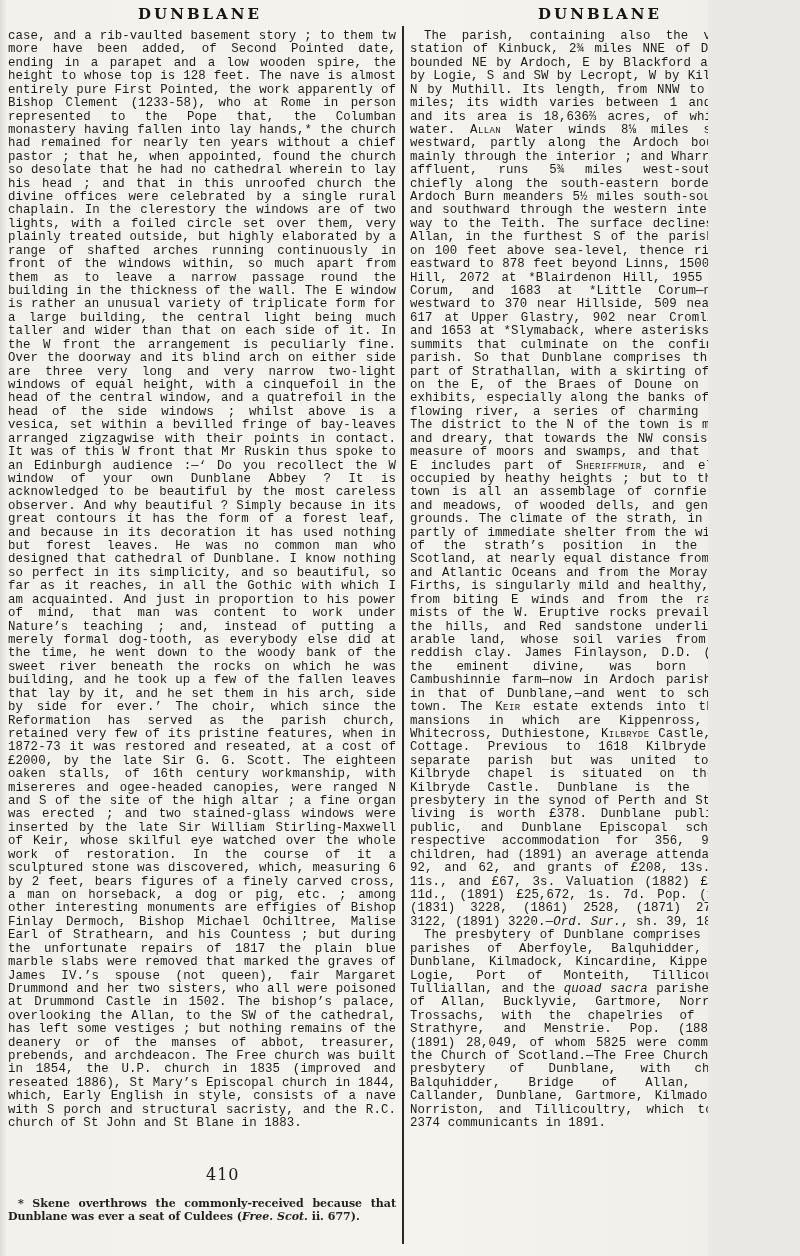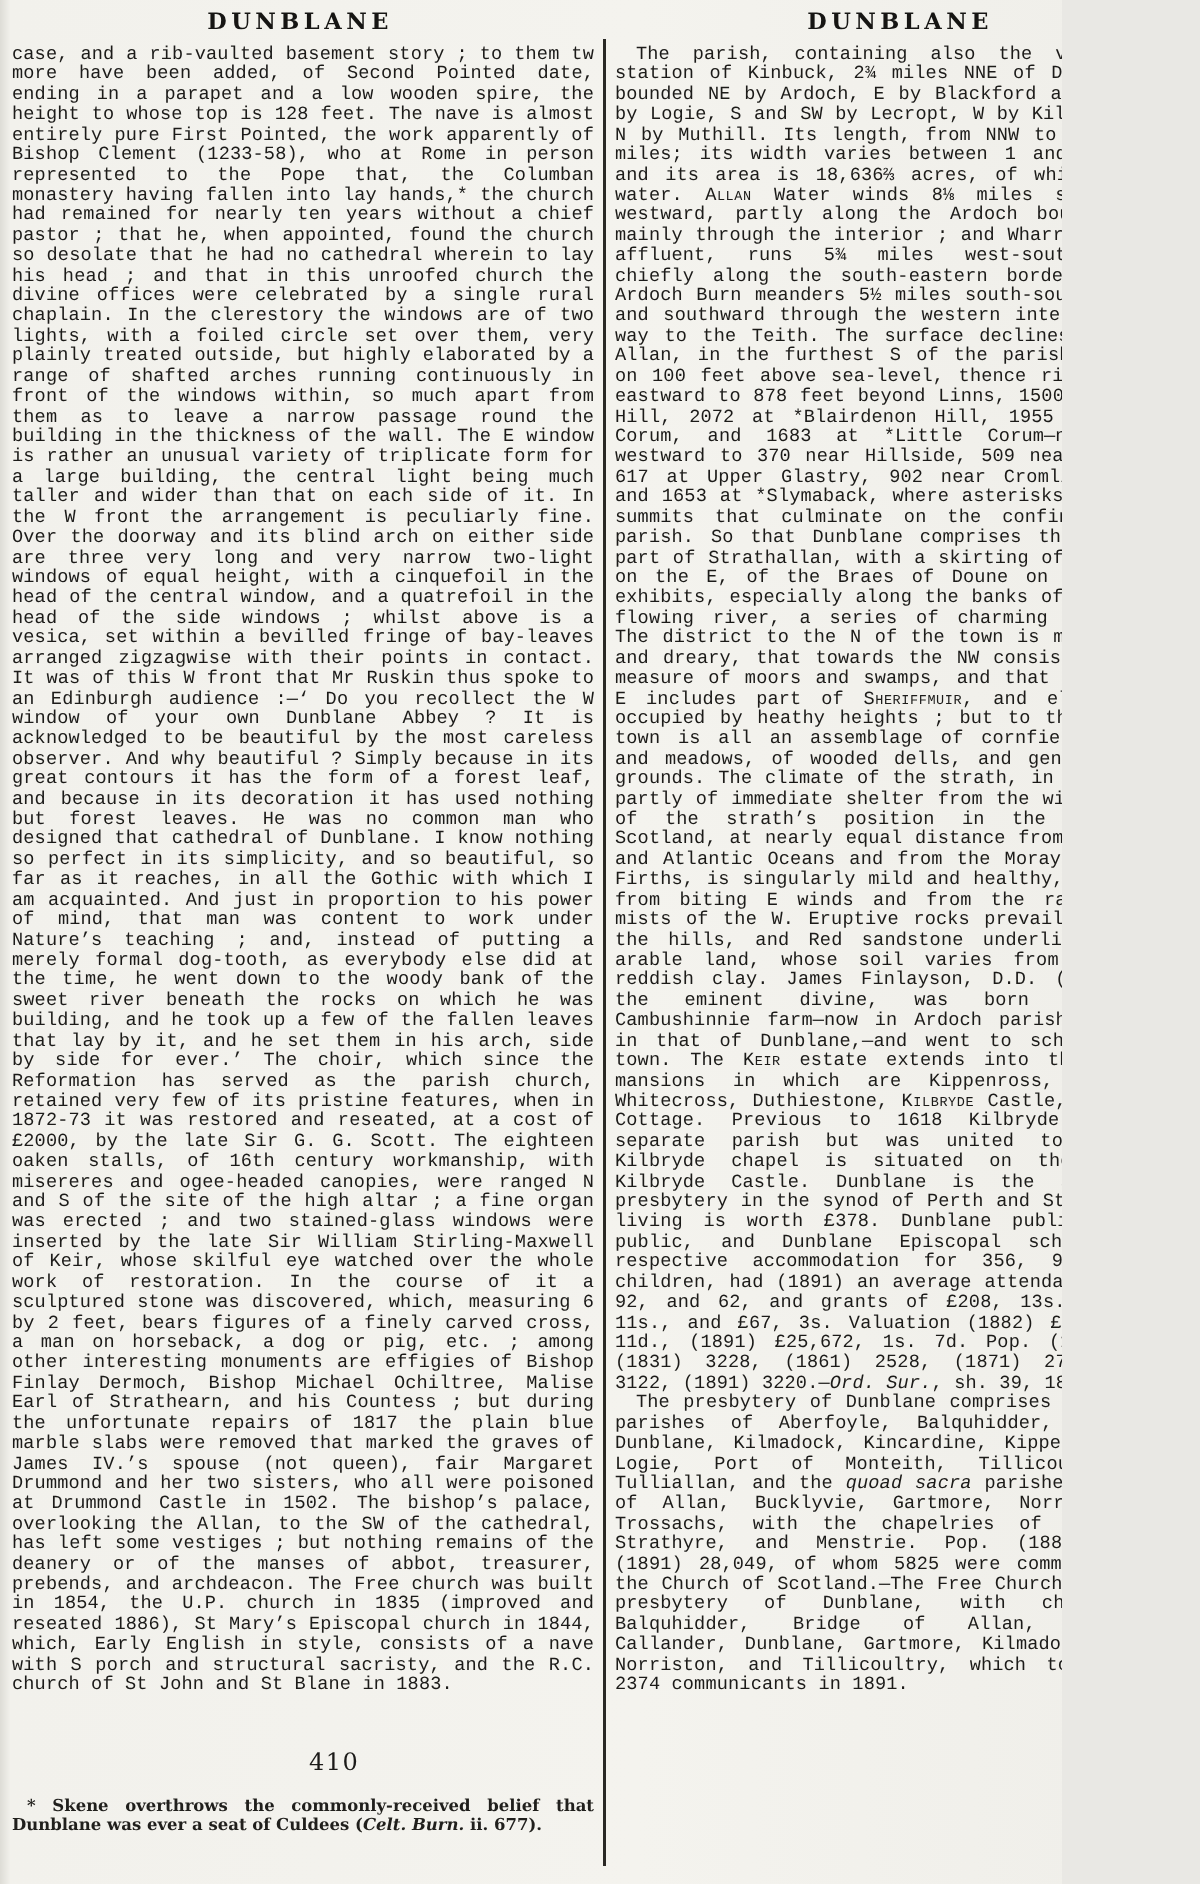--- a/index.html
+++ b/index.html
@@ -72,15 +72,15 @@
   <div class="running-head left">DUNBLANE</div>
   <div class="running-head right">DUNBLANE</div>
   <div class="col-divider"></div>
   <div class="column left" id="col-left">
       <p class="para"><span>case, and a rib-vaulted basement story ; to them tw more have been added, of Second Pointed date, ending in a parapet and a low wooden spire, the height to whose top is 128 feet.  The nave is almost entirely pure First Pointed, the work apparently of Bishop Clement (1233-58), who at Rome in person represented to the Pope that, the Columban monastery having fallen into lay hands,* the church had remained for nearly ten years without a chief pastor ; that he, when appointed, found the church so desolate that he had no cathedral wherein to lay his head ; and that in this unroofed church the divine offices were celebrated by a single rural chaplain. In the clerestory the windows are of two lights, with a foiled circle set over them, very plainly treated outside, but highly elaborated by a range of shafted arches running continuously in front of the windows within, so much apart from them as to leave a narrow passage round the building in the thickness of the wall.  The E window is rather an unusual variety of triplicate form for a large building, the central light being much taller and wider than that on each side of it.  In the W front the arrangement is peculiarly fine.  Over the doorway and its blind arch on either side are three very long and very narrow two-light windows of equal height, with a cinquefoil in the head of the central window, and a quatrefoil in the head of the side windows ; whilst above is a vesica, set within a bevilled fringe of bay-leaves arranged zigzagwise with their points in contact.  It was of this W front that Mr Ruskin thus spoke to an Edinburgh audience :—‘ Do you recollect the W window of your own Dunblane Abbey ?  It is acknowledged to be beautiful by the most careless observer.  And why beautiful ?  Simply because in its great contours it has the form of a forest leaf, and because in its decoration it has used nothing but forest leaves.  He was no common man who designed that cathedral of Dunblane.  I know nothing so perfect in its simplicity, and so beautiful, so far as it reaches, in all the Gothic with which I am acquainted.  And just in proportion to his power of mind, that man was content to work under Nature’s teaching ; and, instead of putting a merely formal dog-tooth, as everybody else did at the time, he went down to the woody bank of the sweet river beneath the rocks on which he was building, and he took up a few of the fallen leaves that lay by it, and he set them in his arch, side by side for ever.’  The choir, which since the Reformation has served as the parish church, retained very few of its pristine features, when in 1872-73 it was restored and reseated, at a cost of £2000, by the late Sir G. G. Scott.  The eighteen oaken stalls, of 16th century workmanship, with misereres and ogee-headed canopies, were ranged N and S of the site of the high altar ; a fine organ was erected ; and two stained-glass windows were inserted by the late Sir William Stirling-Maxwell of Keir, whose skilful eye watched over the whole work of restoration.  In the course of it a sculptured stone was discovered, which, measuring 6 by 2 feet, bears figures of a finely carved cross, a man on horseback, a dog or pig, etc. ; among other interesting monuments are effigies of Bishop Finlay Dermoch, Bishop Michael Ochiltree, Malise Earl of Strathearn, and his Countess ; but during the unfortunate repairs of 1817 the plain blue marble slabs were removed that marked the graves of James IV.’s spouse (not queen), fair Margaret Drummond and her two sisters, who all were poisoned at Drummond Castle in 1502.  The bishop’s palace, overlooking the Allan, to the SW of the cathedral, has left some vestiges ; but nothing remains of the deanery or of the manses of abbot, treasurer, prebends, and archdeacon. The Free church was built in 1854, the U.P. church in 1835 (improved and reseated 1886), St Mary’s Episcopal church in 1844, which, Early English in style, consists of a nave with S porch and structural sacristy, and the R.C. church of St John and St Blane in 1883.</span></p>
     </div>
   <div class="column right" id="col-right">
       <p class="para indent"><span>The parish, containing also the village and station of Kinbuck, 2¾ miles NNE of Dunblane, is bounded NE by Ardoch, E by Blackford and Alva, SE by Logie, S and SW by Lecropt, W by Kilmadock, and N by Muthill.  Its length, from NNW to SSE, is 7⅞ miles; its width varies between 1 and 6¾ miles; and its area is 18,636⅔ acres, of which 93¾ are water.  </span><span class="sc">Allan</span><span> Water winds 8⅛ miles south-south-westward, partly along the Ardoch boundary, but mainly through the interior ; and Wharry Burn, its affluent, runs 5¾ miles west-south-westward, chiefly along the south-eastern border ; whilst Ardoch Burn meanders 5½ miles south-south-eastward and southward through the western interior on its way to the Teith.  The surface declines along the Allan, in the furthest S of the parish, to close on 100 feet above sea-level, thence rising north-eastward to 878 feet beyond Linns, 1500 at Glentye Hill, 2072 at *Blairdenon Hill, 1955 at *Mickle Corum, and 1683 at *Little Corum—north-north-westward to 370 near Hillside, 509 near Blarlean, 617 at Upper Glastry, 902 near Cromlix Cottage, and 1653 at *Slymaback, where asterisks mark those summits that culminate on the confines of the parish.  So that Dunblane comprises the principal part of Strathallan, with a skirting of the Ochils on the E, of the Braes of Doune on the W, and exhibits, especially along the banks of its clear-flowing river, a series of charming landscapes.  The district to the N of the town is mostly bleak and dreary, that towards the NW consists in large measure of moors and swamps, and that towards the E includes part of </span><span class="sc">Sheriffmuir</span><span>, and elsewhere is occupied by heathy heights ; but to the S of the town is all an assemblage of cornfields, parks, and meadows, of wooded dells, and gentle rising-grounds. The climate of the strath, in consequence partly of immediate shelter from the winds, partly of the strath’s position in the centre of Scotland, at nearly equal distance from the German and Atlantic Oceans and from the Moray and Solway Firths, is singularly mild and healthy, free alike from biting E winds and from the rain-dropping mists of the W.  Eruptive rocks prevail throughout the hills, and Red sandstone underlies all the arable land, whose soil varies from gravel to reddish clay.  James Finlayson, D.D. (1758-1808), the eminent divine, was born at Nether Cambushinnie farm—now in Ardoch parish, but then in that of Dunblane,—and went to school at the town.  The </span><span class="sc">Keir</span><span> estate extends into this parish, mansions in which are Kippenross, </span><span class="sc">Kippendavie</span><span>, Whitecross, Duthiestone, </span><span class="sc">Kilbryde</span><span> Castle, and </span><span class="sc">Cromlix</span><span> Cottage.  Previous to 1618 Kilbryde formed a separate parish but was united to Dunblane. Kilbryde chapel is situated on the road to Kilbryde Castle.  Dunblane is the seat of a presbytery in the synod of Perth and Stirling; the living is worth £378. Dunblane public, Kinbuck public, and Dunblane Episcopal schools, with respective accommodation for 356, 97, and 61 children, had (1891) an average attendance of 237, 92, and 62, and grants of £208, 13s. 4d., £82, 11s., and £67, 3s.  Valuation (1882) £27,687, 4s. 11d., (1891) £25,672, 1s. 7d.  Pop. (1801) 2619, (1831) 3228, (1861) 2528, (1871) 2765, (1881) 3122, (1891) 3220.—</span><span class="it">Ord. Sur.</span><span>, sh. 39, 1869.</span></p>
       <p class="para indent"><span>The presbytery of Dunblane comprises the ancient parishes of Aberfoyle, Balquhidder, Callander, Dunblane, Kilmadock, Kincardine, Kippen, Lecropt, Logie, Port of Monteith, Tillicoultry, and Tulliallan, and the </span><span class="it">quoad sacra</span><span> parishes of Bridge of Allan, Bucklyvie, Gartmore, Norriston, and Trossachs, with the chapelries of Kinlochard, Strathyre, and Menstrie.  Pop. (1881) 26,501, (1891) 28,049, of whom 5825 were communicants of the Church of Scotland.—The Free Church also has a presbytery of Dunblane, with churches at Balquhidder, Bridge of Allan, Bucklyvie, Callander, Dunblane, Gartmore, Kilmadock, Kippen, Norriston, and Tillicoultry, which together had 2374 communicants in 1891.</span></p>
     </div>
-  <p class="footnote" id="footnote"><span>* Skene overthrows the commonly-received belief that Dunblane was ever a seat of Culdees (</span><span class="it">Celt. Burn.</span><span> ii. 677).</span></p>
+  <p class="footnote" id="footnote"><span>* Skene overthrows the commonly-received because that Dunblane was ever a seat of Culdees (</span><span class="it">Free. Scot.</span><span> ii. 677).</span></p>
   <div class="page-number">410</div>
 </div>
 
 </body></html>

